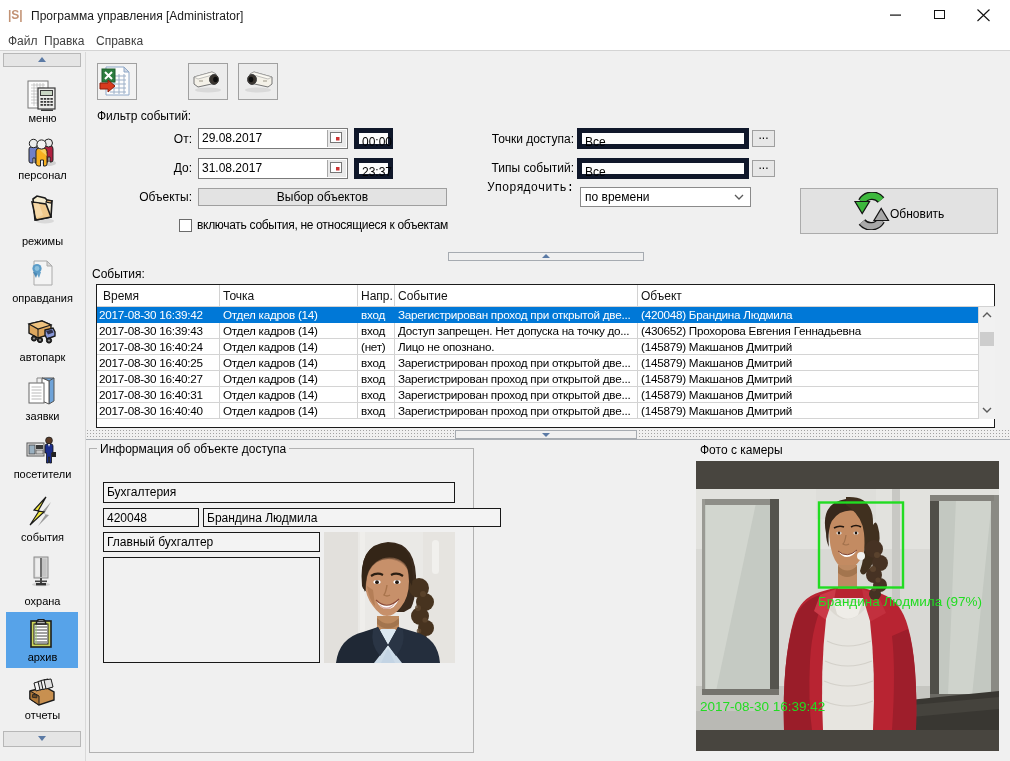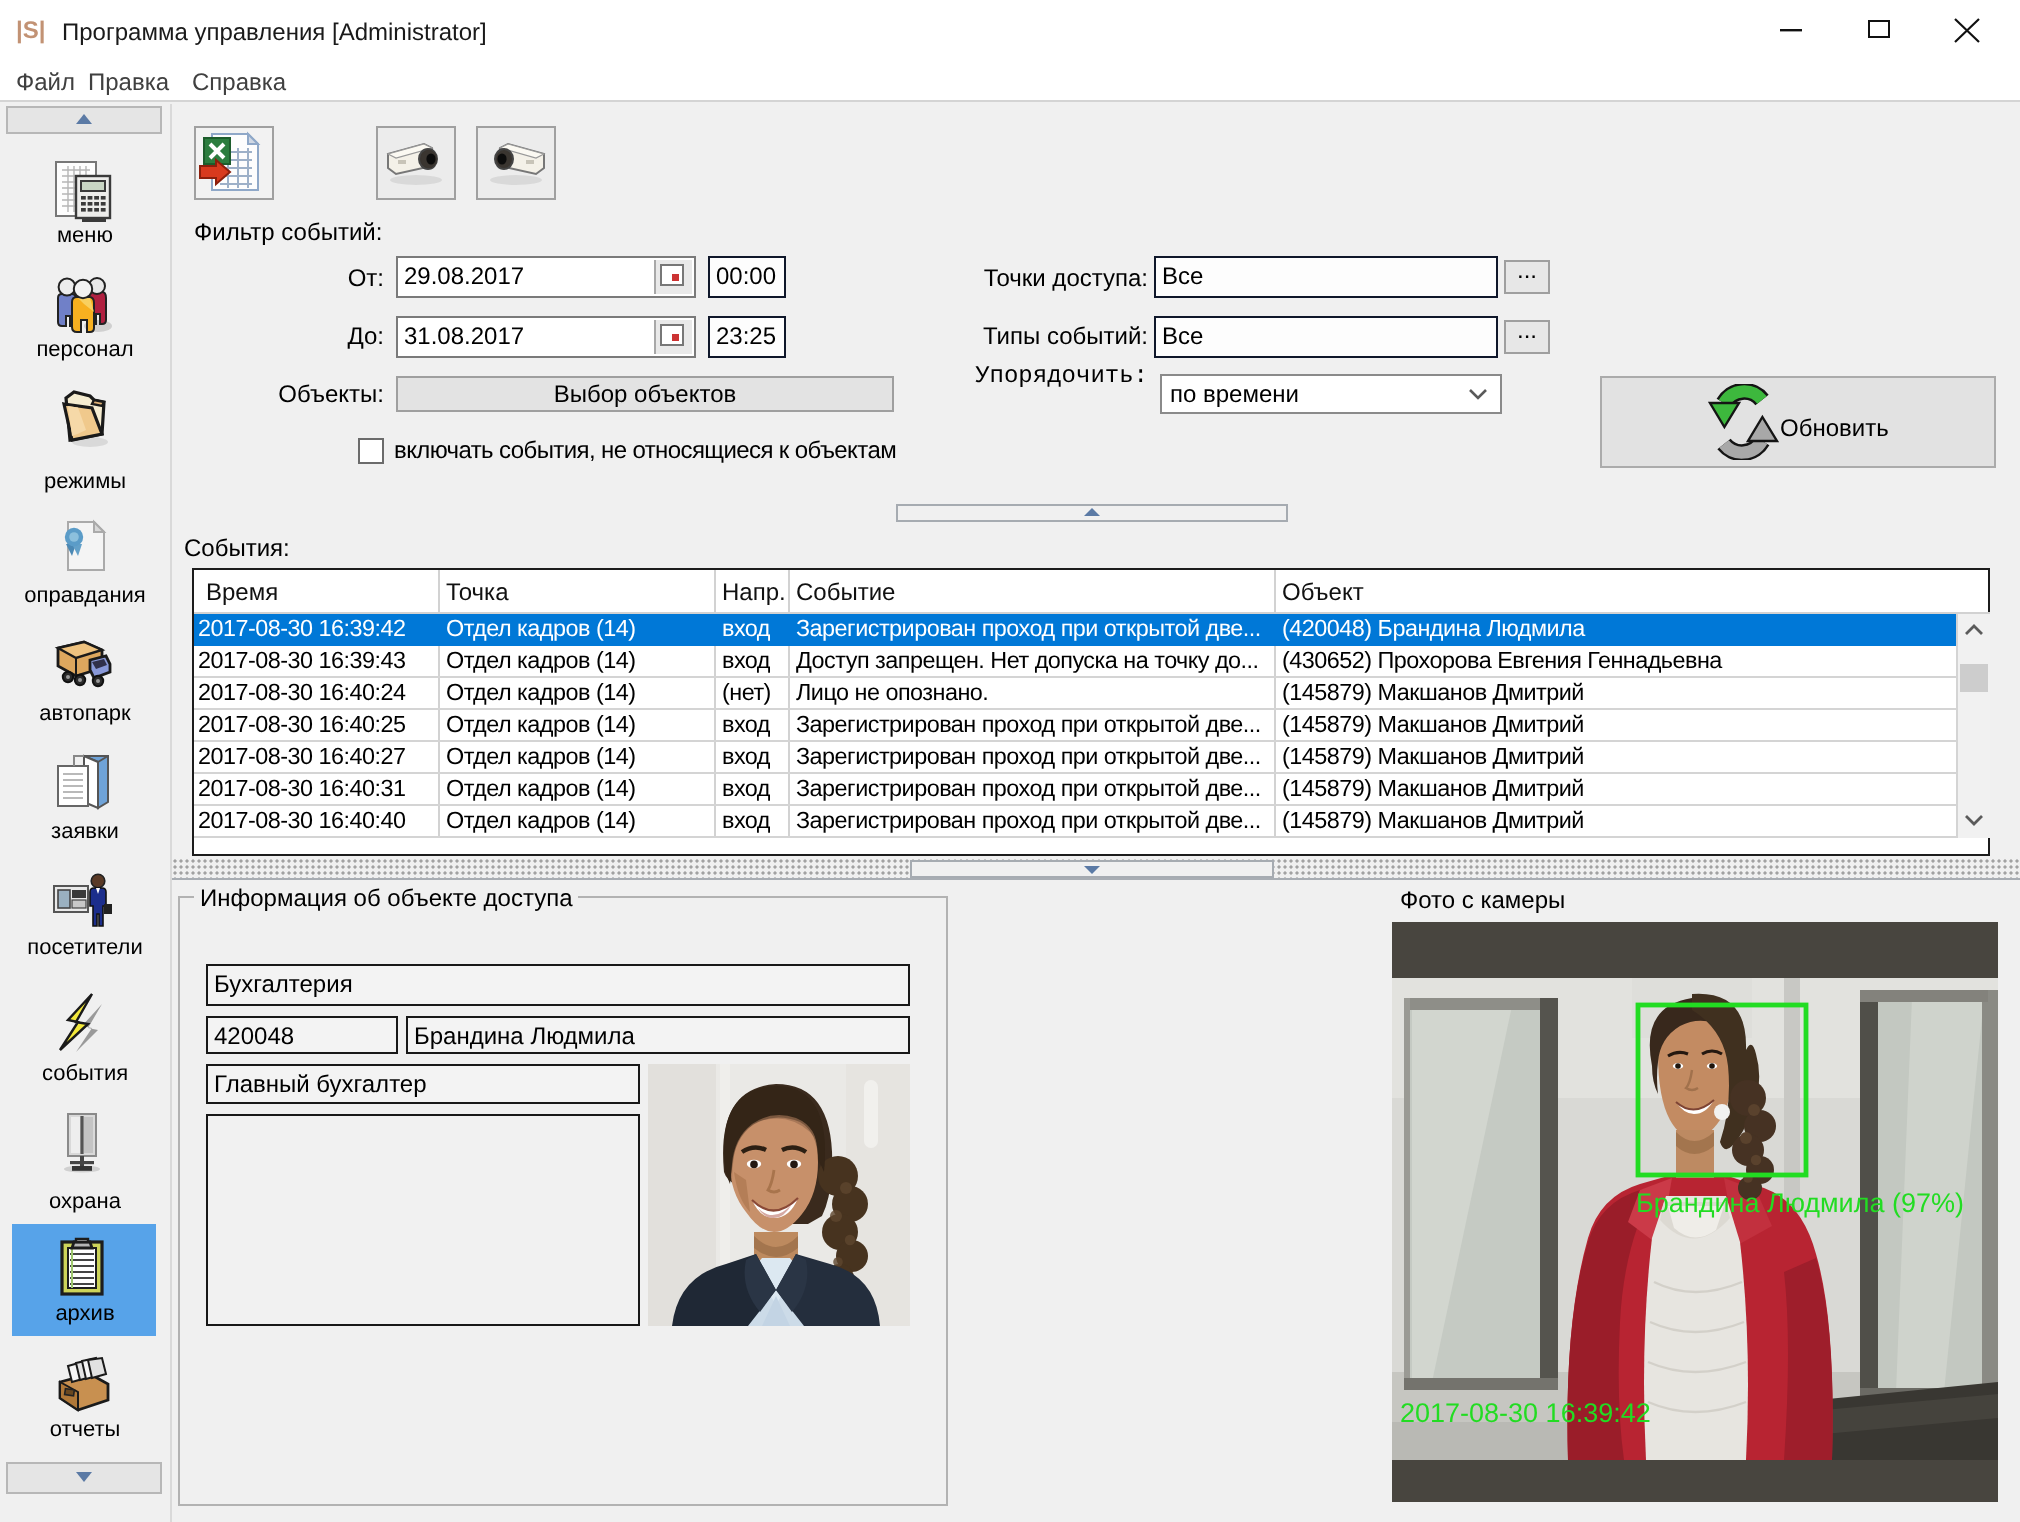--- a/index.html
+++ b/index.html
@@ -21,21 +21,21 @@
 .tri-up { width:0; height:0; border-left:4px solid transparent; border-right:4px solid transparent; border-bottom:5px solid #5b7aa5; }
 .tri-down { width:0; height:0; border-left:4px solid transparent; border-right:4px solid transparent; border-top:5px solid #5b7aa5; }
 .sbicon { left:25px; width:32px; height:32px; }
 .sblabel { left:0; width:85px; text-align:center; font-size:11px; color:#000; }
 #sel-archiv { left:6px; top:612px; width:72px; height:56px; background:#57a3e9; }
 
 .tbtn { top:63px; width:40px; height:37px; border:1px solid #a0a0a0; background:#ececec; }
 
 .flabel { font-size:12px; color:#000; text-align:right; }
 .field { background:#fff; border:1px solid #7a7a7a; height:21px; font-size:12px; padding:2px 3px; }
-.bfield { background:#fdfdfd; border:1px solid #0f172a; height:21px; font-size:12px; padding:2px 3px; }
+.bfield { background:#fdfdfd; border:5px solid #0f172a; height:21px; font-size:12px; padding:2px 3px; }
 .calbtn { position:absolute; right:1px; top:1px; width:19px; height:17px; background:#e9e9e9; border-left:1px solid #a8a8a8; }
 .dots3 { width:23px; height:17px; background:#e7e7e7; border:1px solid #9f9f9f; text-align:center; line-height:9px; font-size:12px; }
 #btn-objects { left:198px; top:188px; width:249px; height:18px; background:#e3e3e3; border:1px solid #9f9f9f; text-align:center; line-height:16px; font-size:12px; }
 #chk { left:179px; top:219px; width:13px; height:13px; background:#fff; border:1px solid #6b6b6b; }
 #dd { left:580px; top:187px; width:171px; height:20px; background:#fff; border:1px solid #8a8a8a; padding:2px 4px; }
 #btn-refresh { left:800px; top:188px; width:198px; height:46px; background:#e2e2e2; border:1px solid #ababab; }
 
 .cbar { background:#f0f0f0; border:1px solid #a6abb1; }
 
 #etable { left:96px; top:284px; width:899px; height:144px; background:#fff; border:1px solid #1c1c1c; }
@@ -247,21 +247,21 @@
 <div class="abs field" style="left:198px; top:128px; width:150px;">29.08.2017<div class="calbtn"><svg width="17" height="15">
         <rect x="2.5" y="2.5" width="11" height="10" fill="#fff" stroke="#777" stroke-width="1"></rect>
         <rect x="8" y="7" width="3.5" height="3.5" fill="#c33"></rect>
       </svg></div></div>
 <div class="abs bfield" style="left:354px; top:128px; width:39px;">00:00</div>
 <div class="abs flabel" style="left:140px; top:161px; width:52px;">До:</div>
 <div class="abs field" style="left:198px; top:158px; width:150px;">31.08.2017<div class="calbtn"><svg width="17" height="15">
         <rect x="2.5" y="2.5" width="11" height="10" fill="#fff" stroke="#777" stroke-width="1"></rect>
         <rect x="8" y="7" width="3.5" height="3.5" fill="#c33"></rect>
       </svg></div></div>
-<div class="abs bfield" style="left:354px; top:158px; width:39px;">23:25</div>
+<div class="abs bfield" style="left:354px; top:158px; width:39px;">23:37</div>
 <div class="abs flabel" style="left:130px; top:190px; width:62px;">Объекты:</div>
 <div class="abs" id="btn-objects">Выбор объектов</div>
 <div class="abs" id="chk"></div>
 <div class="abs" style="left:197px; top:218px; letter-spacing:-0.3px;">включать события, не относящиеся к объектам</div>
 <div class="abs flabel" style="left:484px; top:132px; width:90px;">Точки доступа:</div>
 <div class="abs bfield" style="left:577px; top:128px; width:172px;">Все</div>
 <div class="abs dots3" style="left:752px; top:130px;">...</div>
 <div class="abs flabel" style="left:484px; top:161px; width:90px;">Типы событий:</div>
 <div class="abs bfield" style="left:577px; top:158px; width:172px;">Все</div>
 <div class="abs dots3" style="left:752px; top:160px;">...</div>
@@ -359,21 +359,21 @@
 
 <div class="abs" id="split2"></div>
 <div class="abs cbar" style="left:455px; top:430px; width:182px; height:9px;">
     <div class="tri-down" style="margin:2px auto 0; border-left-width:4px; border-right-width:4px; border-top-width:4px;"></div>
   </div>
 
 <div class="abs" id="gbox"></div>
 <div class="abs" id="gbox-label">Информация об объекте доступа</div>
 <div class="abs ifield" style="left:103px; top:482px; width:352px; height:21px;">Бухгалтерия</div>
 <div class="abs ifield" style="left:103px; top:508px; width:96px; height:19px;">420048</div>
-<div class="abs ifield" style="left:203px; top:508px; width:252px; height:19px;">Брандина Людмила</div>
+<div class="abs ifield" style="left:203px; top:508px; width:298px; height:19px;">Брандина Людмила</div>
 <div class="abs ifield" style="left:103px; top:532px; width:217px; height:20px;">Главный бухгалтер</div>
 <div class="abs" style="left:103px; top:557px; width:217px; height:106px; border:1px solid #181818; background:#f1f1f1;"></div>
 <div class="abs" id="portrait" style="left:324px; top:532px; width:131px; height:131px;"><svg width="131" height="131" viewBox="0 0 131 131">
   <rect width="131" height="131" fill="#eae9e6"></rect>
   <rect x="0" y="0" width="34" height="131" fill="#e2e0dc"></rect>
   <rect x="99" y="0" width="32" height="131" fill="#e6e4e0"></rect>
   <rect x="108" y="8" width="7" height="34" rx="3.5" fill="#f1f0ed"></rect>
   <rect x="36" y="0" width="5" height="131" fill="#efeeeb"></rect>
 
   <path d="M38 54 Q34 12 64 10 Q94 10 92 54 Q91 68 87 76 L80 80 L64 80 Q56 76 52 70 L46 62 Q39 58 38 54 Z" fill="#3a2a1d"></path>

